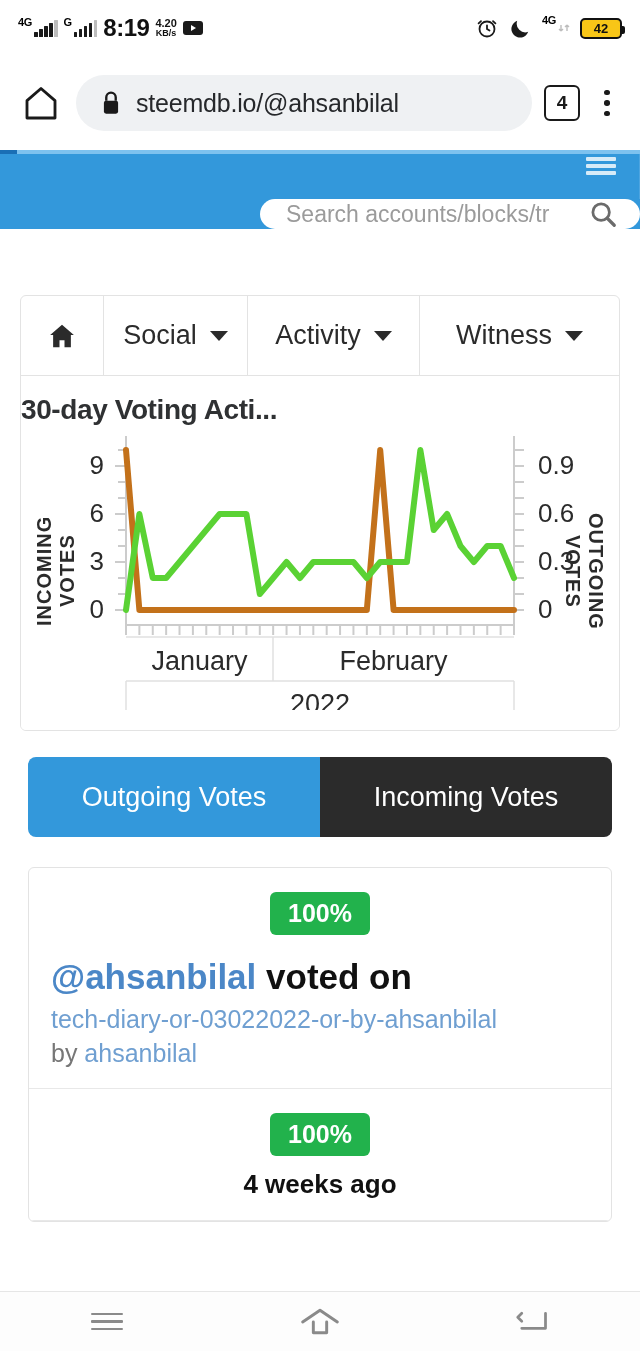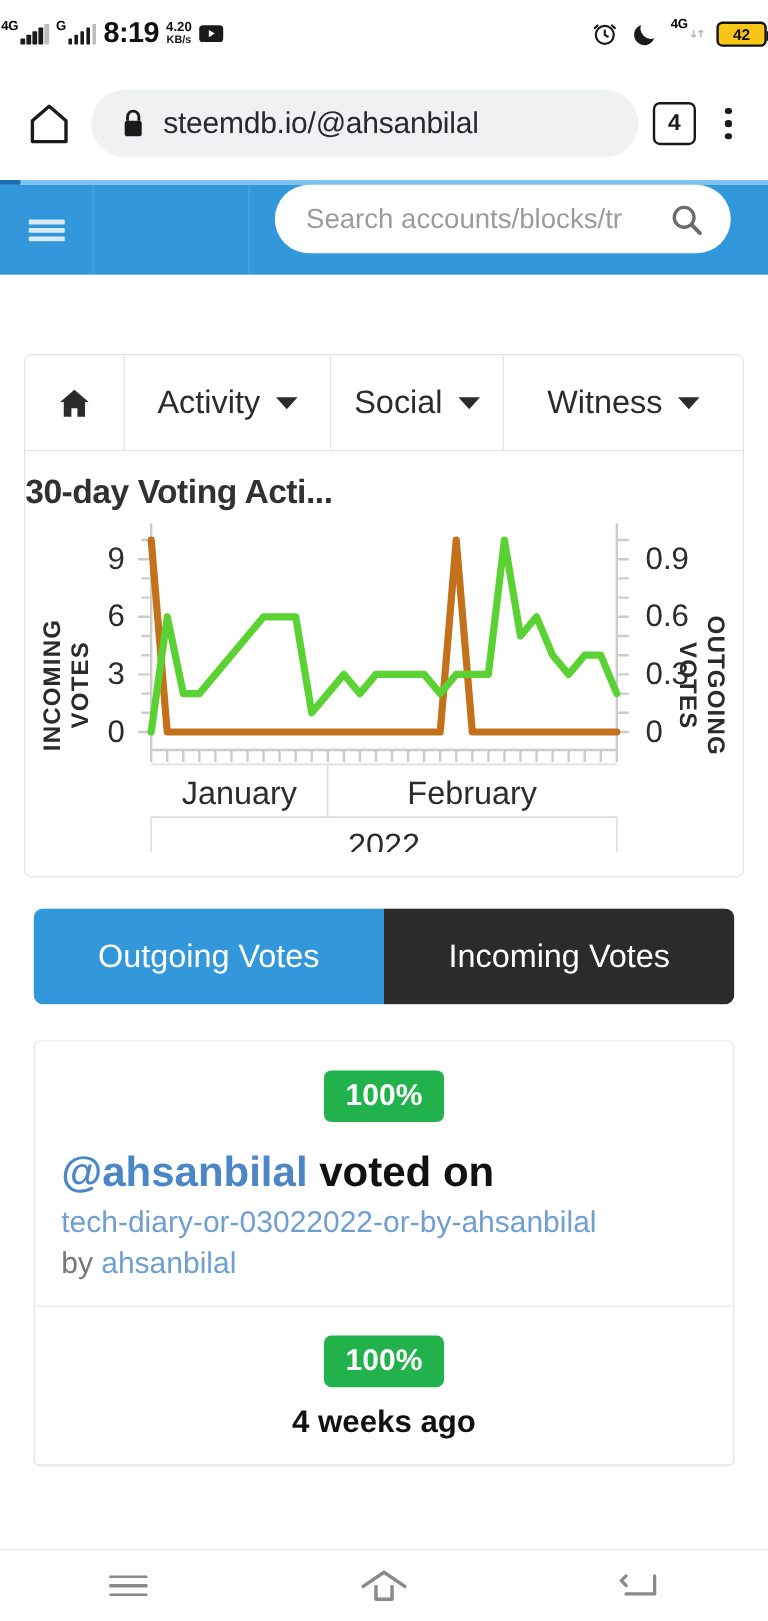--- a/index.html
+++ b/index.html
@@ -7,21 +7,21 @@
     width: 640px; height: 1351px;
     background: #ffffff;
     font-family: "Liberation Sans", sans-serif;
     overflow: hidden;
   }
   .screen { position: relative; width: 640px; height: 1351px; background:#fff; }
 
   
   .statusbar {
     position:absolute; top:0; left:0; width:640px; height:56px;
-    background:#ffffff; display:flex; align-items:center; padding:0 1px;
+    background:#ffffff; display:flex; align-items:center; padding:0 18px;
   }
   .sb-left { display:flex; align-items:center; gap:6px; }
   .sb-right { margin-left:auto; display:flex; align-items:center; gap:10px; }
   .net-group { display:flex; align-items:flex-end; gap:2px; }
   .net-label { font-size:11px; font-weight:bold; line-height:1;
                position:relative; top:-9px; letter-spacing:-0.3px;}
   .bars { display:flex; align-items:flex-end; gap:1.5px; height:17px;}
   .bars i { display:block; width:3.5px; background:#1a1a1a; border-radius:.5px;}
   .bars i:nth-child(1){height:5px}
   .bars i:nth-child(2){height:8px}
@@ -60,21 +60,21 @@
               font-size:19px; font-weight:bold; color:#1a1a1a; }
   .kebab { width:30px; height:40px; display:flex; flex-direction:column;
            align-items:center; justify-content:center; gap:5px; }
   .kebab i { width:5.5px; height:5.5px; border-radius:50%; background:#1a1a1a; display:block; }
 
   
   .progressline { position:absolute; top:150px; left:0; width:640px; height:4px;
                   background:#7ec2ef; }
   .progressline .fill { width:17px; height:4px; background:#1a6fb5; }
   .sitenav { position:absolute; top:154px; left:0; width:640px; height:75px;
-             background:#3398db; display:flex; align-items:flex-start; }
+             background:#3398db; display:flex; align-items:flex-end;flex-direction:column; }
   .navburger { width:78px; height:75px; display:flex; align-items:center;
                justify-content:center; border-right:1px solid #4ea5e0; }
   .navburger i { display:block; width:30px; height:4px; background:#d7ebf8;
                  margin:3px 0; border-radius:1px; }
   .navspacer { width:130px; height:75px; border-right:1px solid #4ea5e0; }
   .searchbox { margin-left:21px; width:380px; height:57px; background:#fff;
                border-radius:29px; display:flex; align-items:center;
                padding:0 22px 0 26px; }
   .searchbox input { border:0; outline:0; flex:1; font-size:23px; color:#333;
                      font-family:"Liberation Sans", sans-serif; background:transparent; }
@@ -253,26 +253,26 @@
   <div class="page">
 
     <div class="card">
 
       <div class="tabbar">
         <div class="tabitem tab-home">
           <svg width="30" height="30" viewBox="0 0 24 24">
             <path d="M12 3 2.5 11.2h2.4V21h5.1v-5.6h4V21h5.1v-9.8h2.4z" fill="#2b2b2b"></path>
           </svg>
         </div>
+        <div class="tabitem tab-social">
+          <span>Social</span>
+          <span class="caret"></span>
+        </div>
         <div class="tabitem tab-activity">
           <span>Activity</span>
-          <span class="caret"></span>
-        </div>
-        <div class="tabitem tab-social">
-          <span>Social</span>
           <span class="caret"></span>
         </div>
         <div class="tabitem tab-witness">
           <span>Witness</span>
           <span class="caret"></span>
         </div>
       </div>
 
       <div class="chartwrap">
         <div class="charttitle">30-day Voting Acti...</div>

